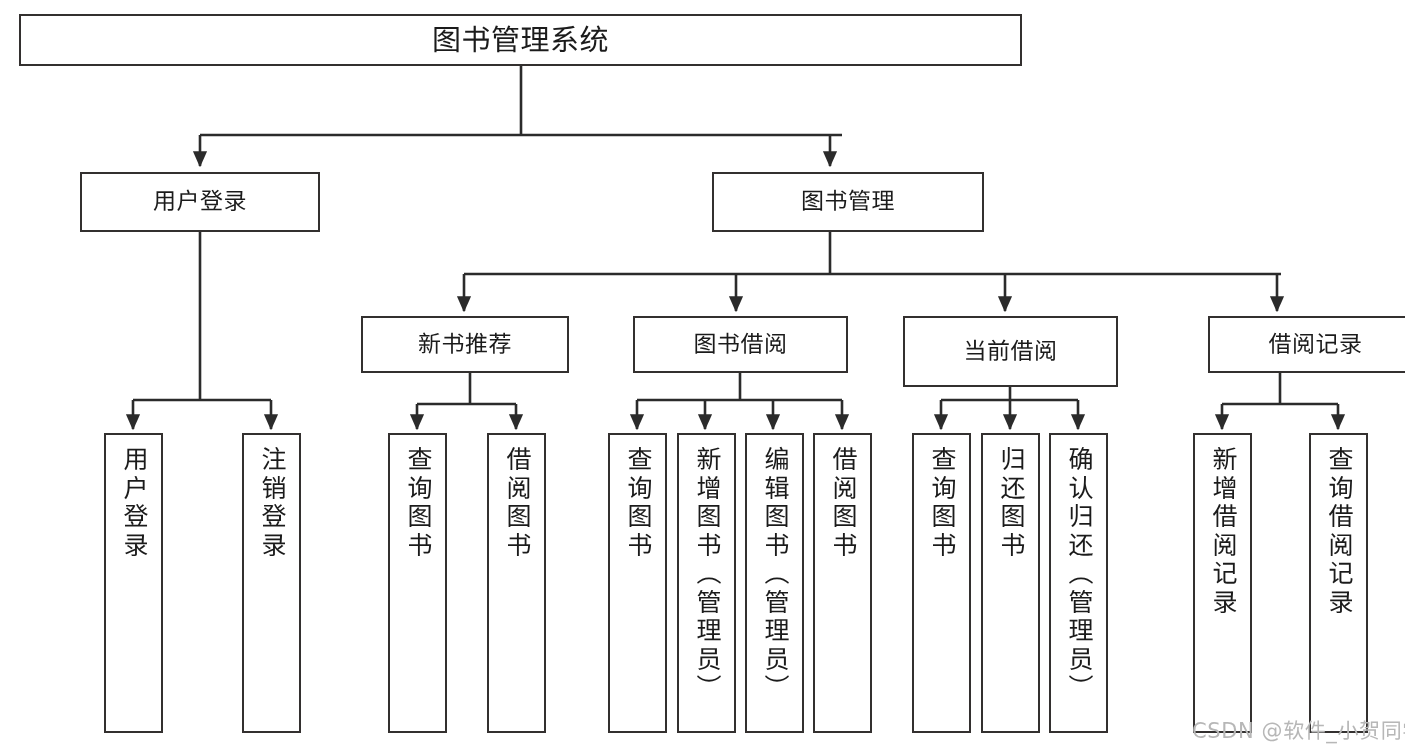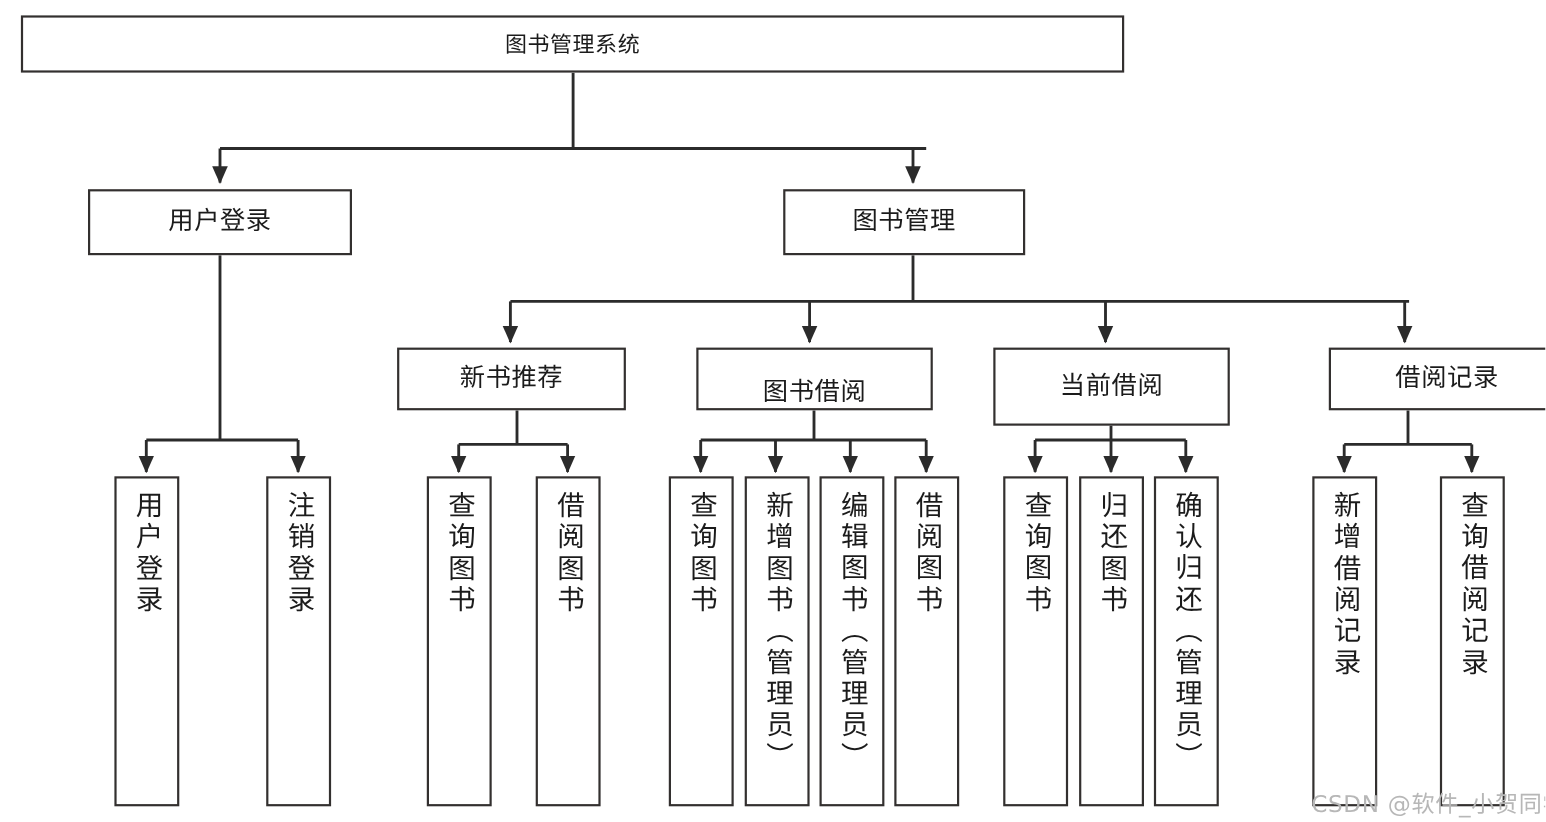--- a/index.html
+++ b/index.html
@@ -41,21 +41,21 @@
     display: block;
     text-align: center;
     line-height: 1.12;
     letter-spacing: 0.5px;
   }
   
   .node.h .label {
     font-size: 23px;
   }
   .node.root .label {
-    font-size: 20px;
+    font-size: 29px;
   }
   
   .node.v {
     align-items: flex-start;
     padding-top: 11px;
   }
   .node.v .label {
     writing-mode: vertical-rl;
     text-orientation: upright;
     font-size: 25px;
@@ -126,28 +126,28 @@
     </g>
   </svg>
 
   <div class="node h root" style="left:19px; top:14px; width:1003px; height:52px;">
     <span class="label">图书管理系统</span>
   </div>
 
   <div class="node h" style="left:80px; top:172px; width:240px; height:60px;">
     <span class="label">用户登录</span>
   </div>
-  <div class="node h" style="left:712px; top:172px; width:220px; height:60px;">
+  <div class="node h" style="left:712px; top:172px; width:272px; height:60px;">
     <span class="label">图书管理</span>
   </div>
 
   <div class="node h" style="left:361px; top:316px; width:208px; height:57px;">
     <span class="label">新书推荐</span>
   </div>
-  <div class="node h" style="left:633px; top:316px; width:215px; height:57px;align-items:flex-end;">
+  <div class="node h" style="left:633px; top:316px; width:215px; height:57px;">
     <span class="label">图书借阅</span>
   </div>
   <div class="node h" style="left:903px; top:316px; width:215px; height:71px;">
     <span class="label">当前借阅</span>
   </div>
   <div class="node h" style="left:1172px; top:316px; width:215px; height:57px;margin-left:36px;">
     <span class="label">借阅记录</span>
   </div>
 
   <div class="node v" style="left:104px; top:433px; width:59px; height:300px;">

